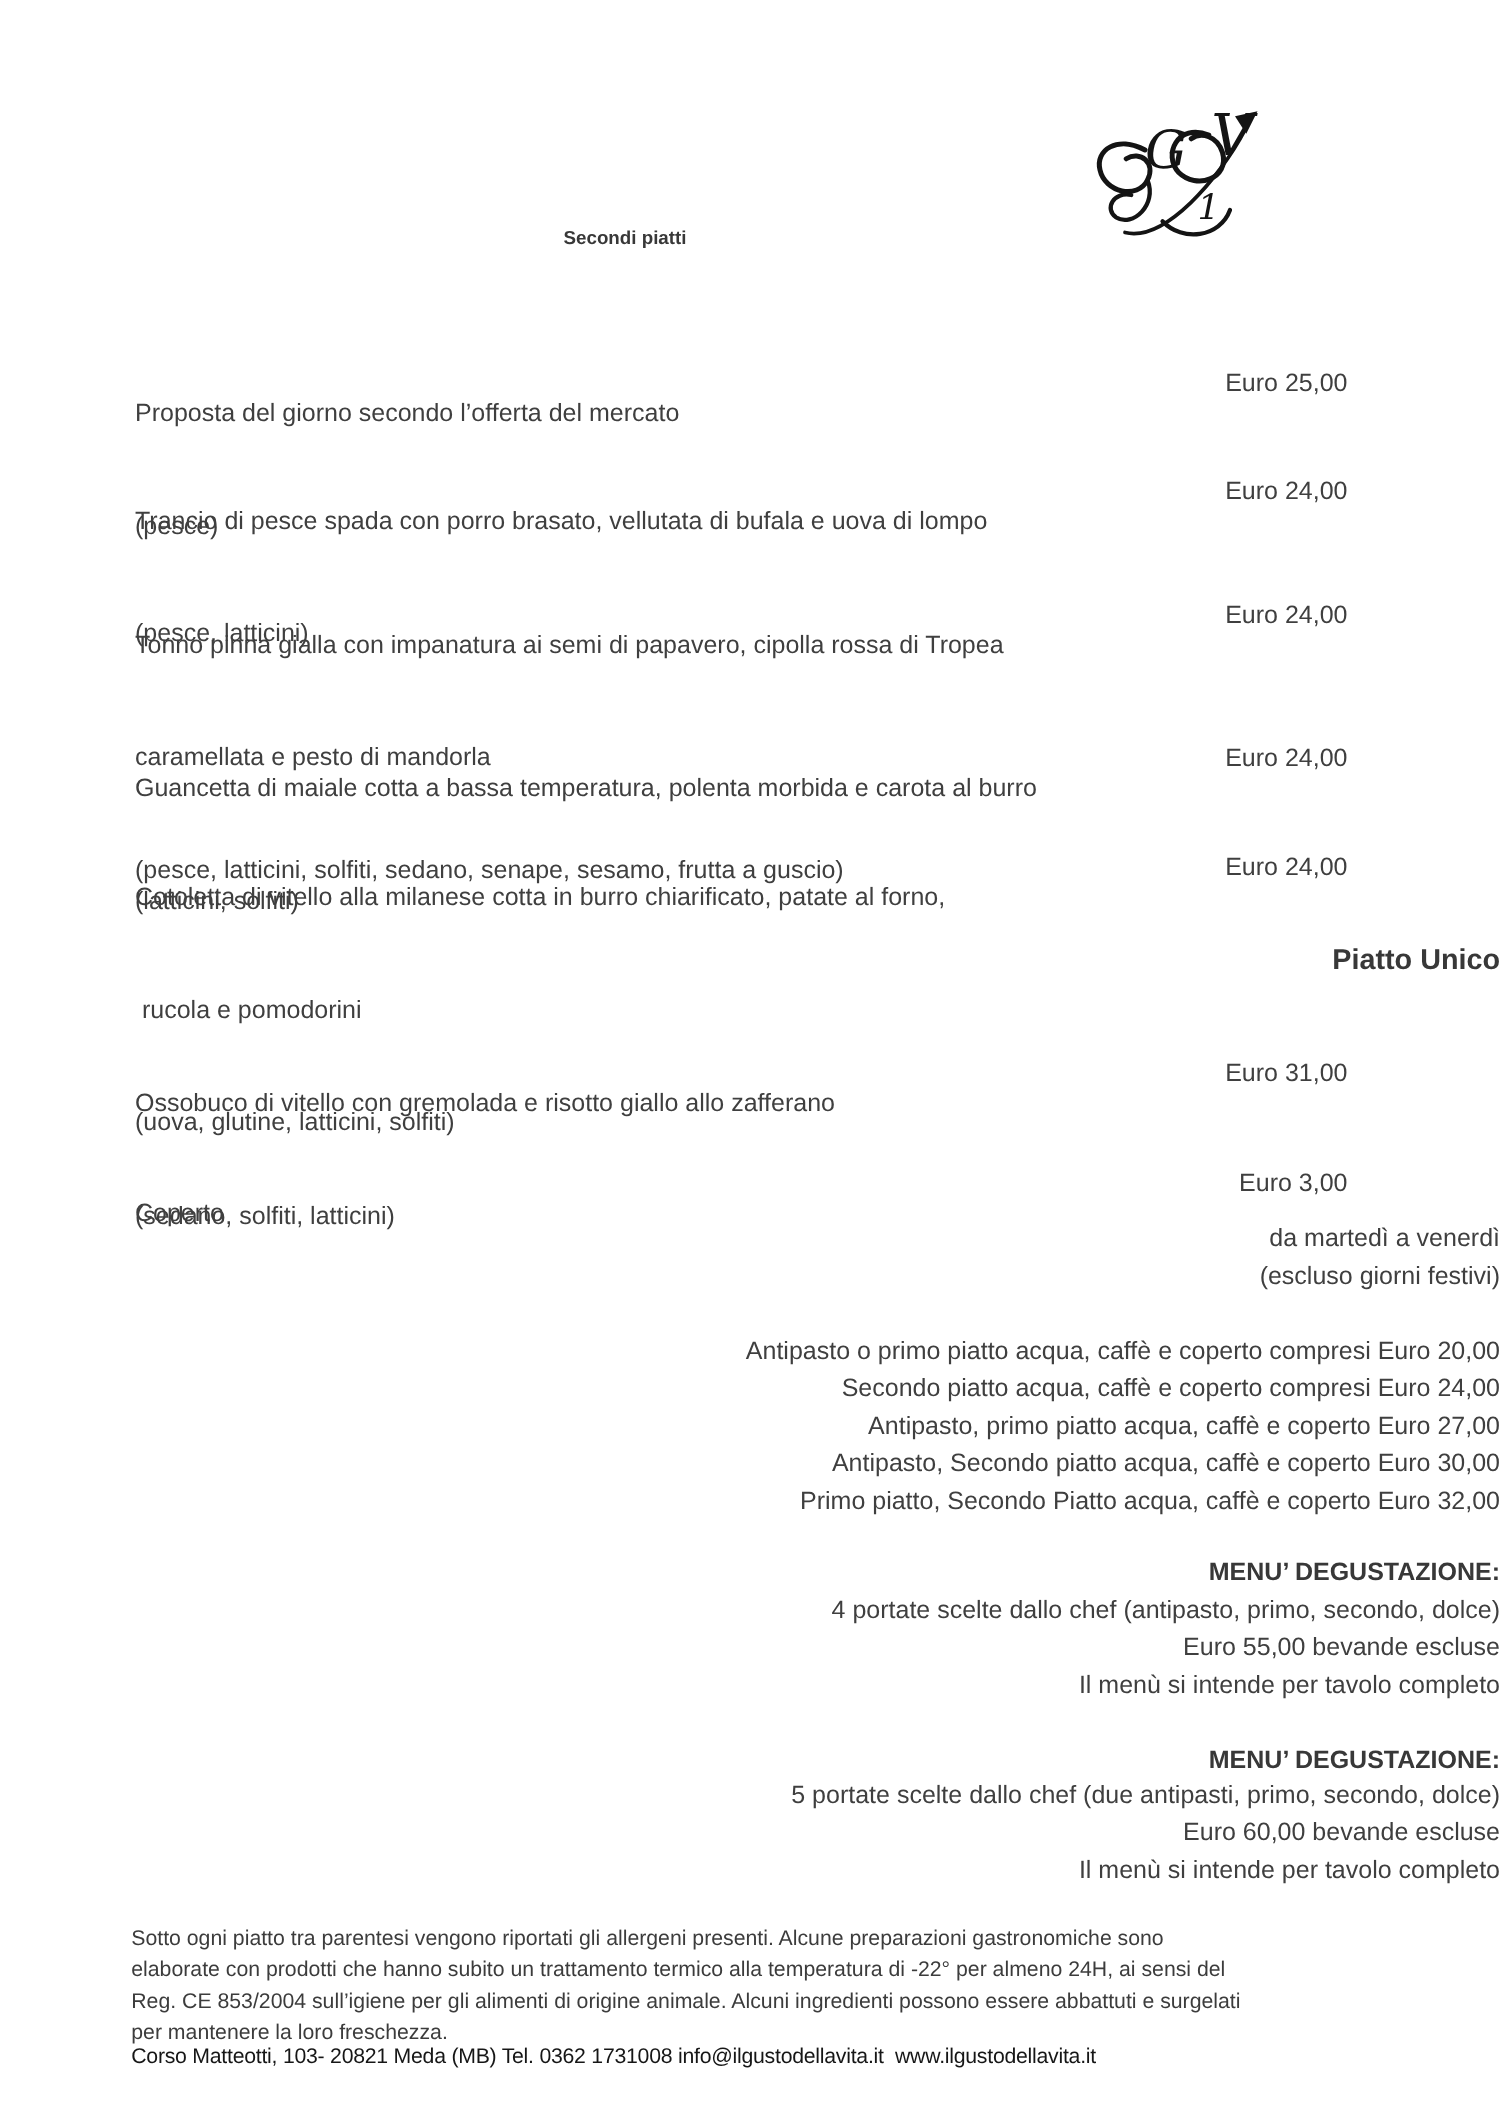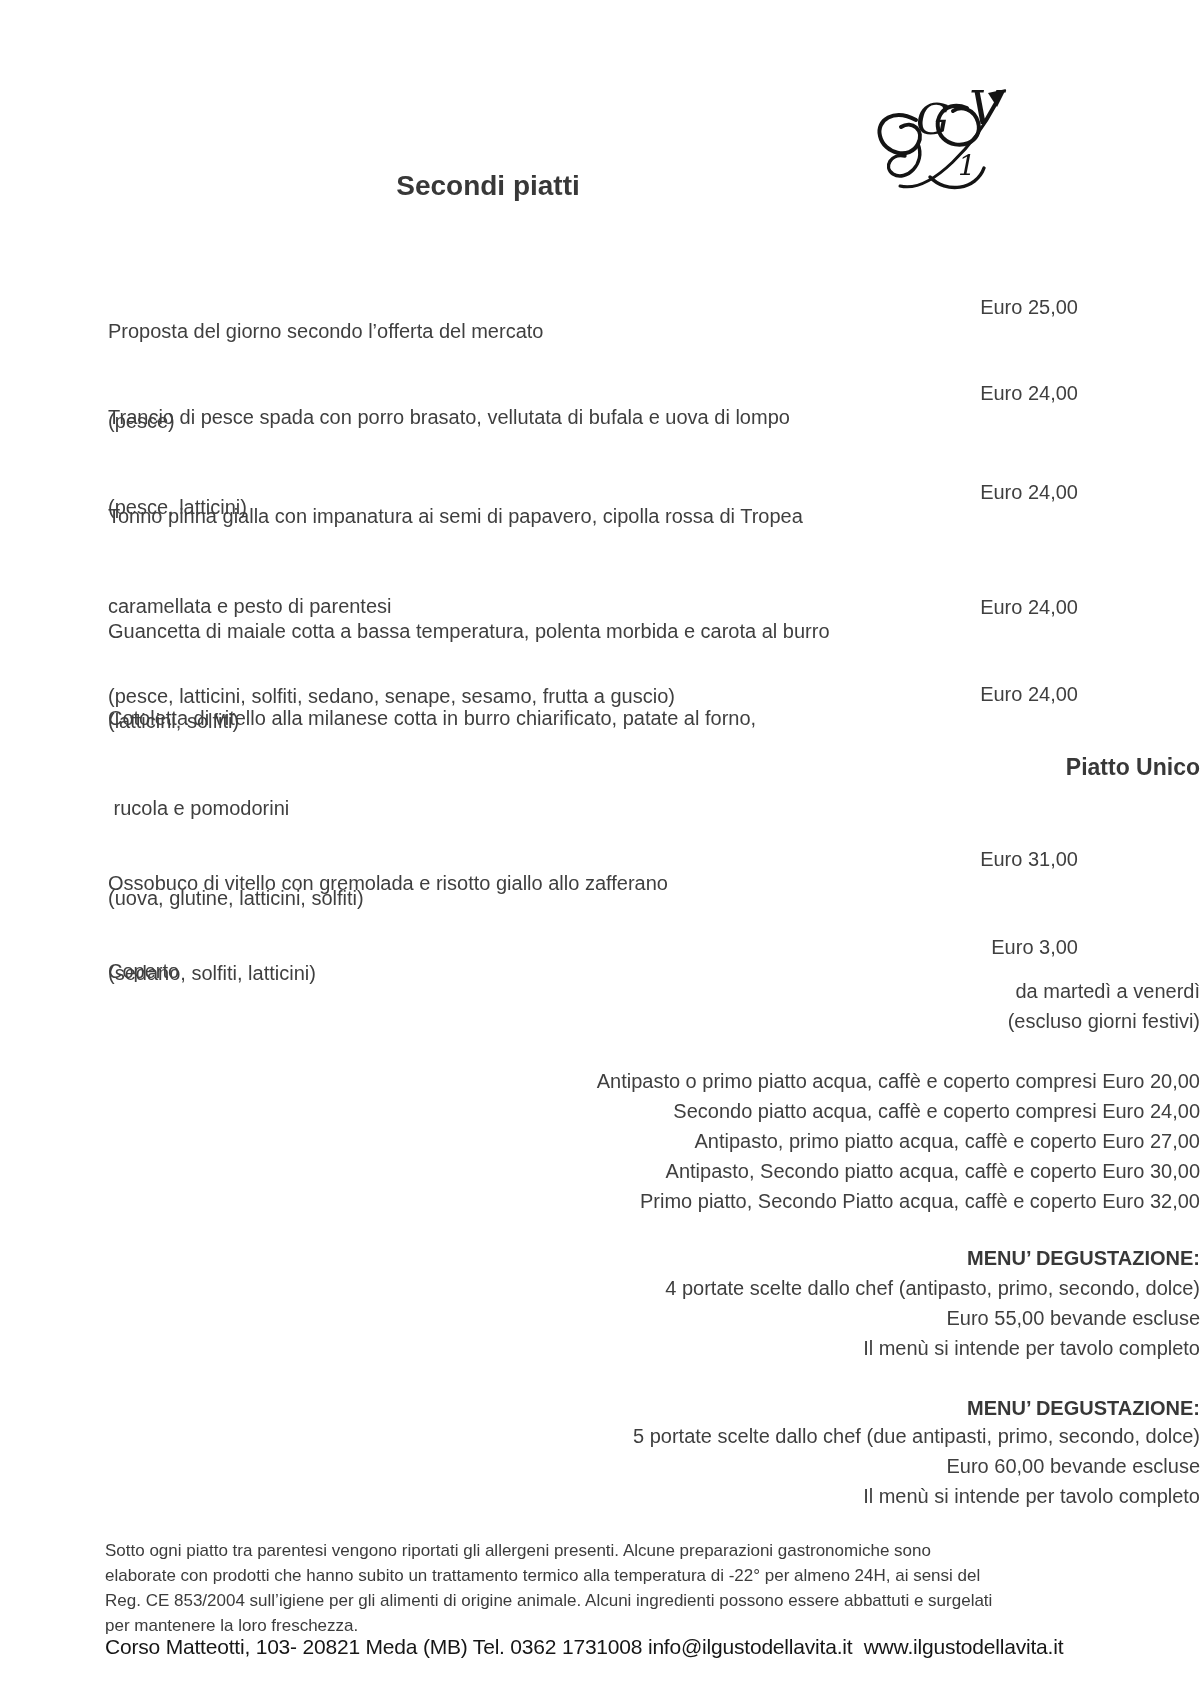--- a/index.html
+++ b/index.html
@@ -19,24 +19,24 @@
     top: 80px;
     width: 138px;
     height: 124px;
   }
   .doc-title {
     position: absolute;
     top: 170px;
     left: 0;
     width: 952px;            
     text-align: center;
-    font-size: 28px;
+    font-size: 15px;
     font-weight: bold;
     color: #383838;
-    margin: 0;
+    margin: 12px;
     padding-left: 12px;
   }
   .item {
     position: absolute;
     left: 108px;
     width: 970px;
     font-size: 20px;
     line-height: 30px;
   }
   .item .lines { padding-right: 130px; white-space: pre-wrap; }
@@ -65,21 +65,21 @@
     width: 1000px;
     font-size: 17px;
     line-height: 25px;
     color: #3c3c3c;
   }
   .footer-address {
     position: absolute;
     left: 105px;
     top: 1635px;
     width: 1060px;
-    font-size: 21px;
+    font-size: 17px;
     letter-spacing: -0.2px;
     color: #161616;
     white-space: pre-wrap;
   }
 </style>
 </head>
 <body>
 
 <div class="page">
 
@@ -119,21 +119,21 @@
     <div class="lines">
       <div>Trancio di pesce spada con porro brasato, vellutata di bufala e uova di lompo</div>
       <div>(pesce, latticini)</div>
     </div>
     <div class="price">Euro 24,00</div>
   </div>
 
   <div class="item" style="top:441px">
     <div class="lines">
       <div>Tonno pinna gialla con impanatura ai semi di papavero, cipolla rossa di Tropea</div>
-      <div>caramellata e pesto di parentesi</div>
+      <div>caramellata e pesto di mandorla</div>
       <div>(pesce, latticini, solfiti, sedano, senape, sesamo, frutta a guscio)</div>
     </div>
     <div class="price">Euro 24,00</div>
   </div>
 
   <div class="item" style="top:556px">
     <div class="lines">
       <div>Guancetta di maiale cotta a bassa temperatura, polenta morbida e carota al burro</div>
       <div>(latticini, solfiti)</div>
     </div>

